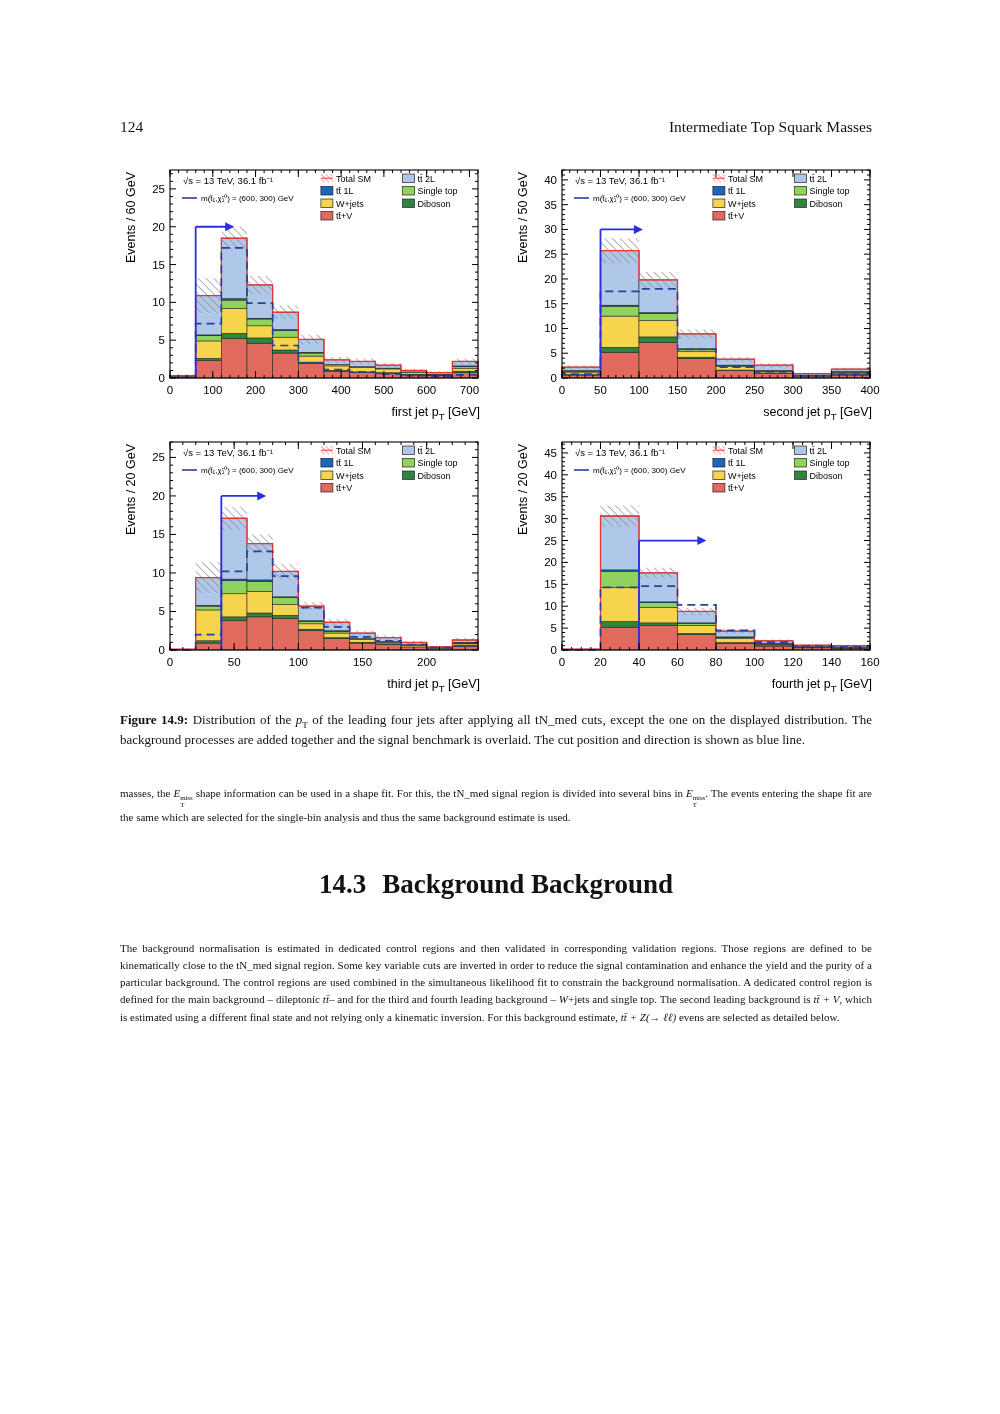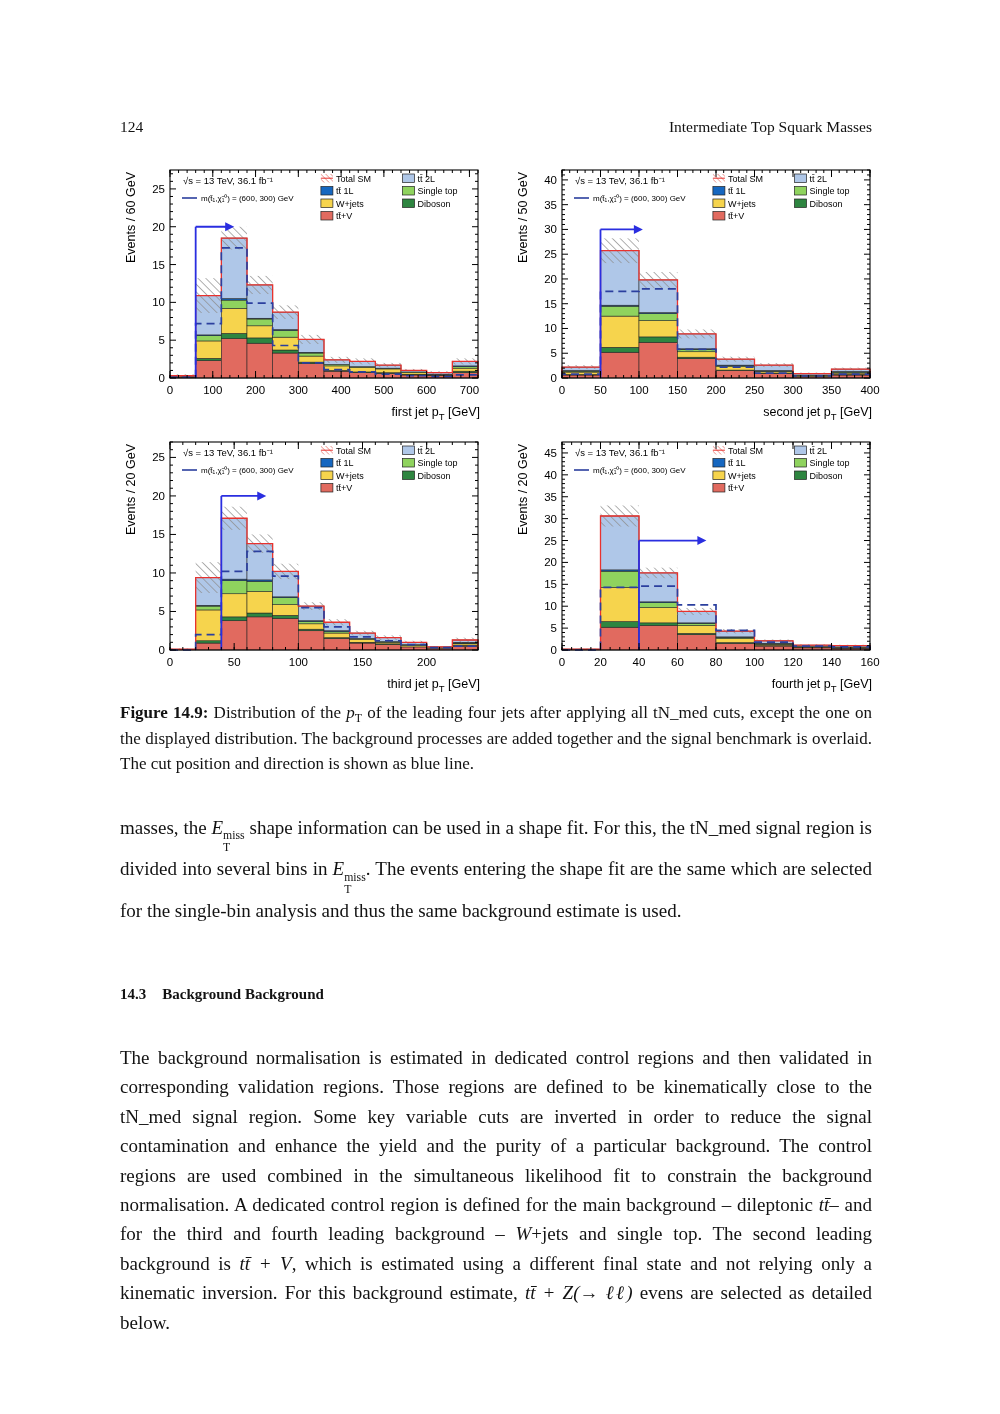--- a/index.html
+++ b/index.html
@@ -3,24 +3,24 @@
 <meta charset="utf-8">
 <style>
   html,body{margin:0;padding:0;background:#ffffff;}
   .page{width:992px;height:1414px;background:#fff;box-sizing:border-box;
         padding:118px 120px 0 120px;font-family:"Liberation Serif",serif;color:#121212;overflow:hidden;}
   .header{display:flex;justify-content:space-between;align-items:baseline;font-size:15.5px;}
   .running-title{}
   .figure-grid{margin-top:26px;display:grid;grid-template-columns:368px 368px;gap:10px 24px;}
   .chart{margin:0;}
   .chart svg{display:block;}
-  .caption{margin:4px 0 0 0;font-size:17px;line-height:1.5;text-align:justify;}
-  .body-text{margin:36px 0 0 0;font-size:19px;line-height:1.55;text-align:justify;}
+  .caption{margin:14px 0 0 0;font-size:13px;line-height:1.5;text-align:justify;}
+  .body-text{margin:36px 0 0 0;font-size:11px;line-height:1.55;text-align:justify;}
   .body-text2{margin:40px 0 16px 0;}
-  .section-heading{margin:60px 0 0 0;font-size:15px;font-weight:bold;display:flex;gap:16px;}
+  .section-heading{margin:43px 0 0 0;font-size:27px;font-weight:bold;display:flex;gap:16px;justify-content:center;}
   .seg-bold{font-weight:bold;}
   .seg-italic{font-style:italic;}
   .seg-sub{vertical-align:sub;font-size:0.7em;line-height:0;}
   .supsub{display:inline-flex;flex-direction:column;font-size:0.62em;line-height:1.02;
           vertical-align:-0.5em;text-align:left;}
 </style>
 </head>
 <body>
 
 <div class="page">

